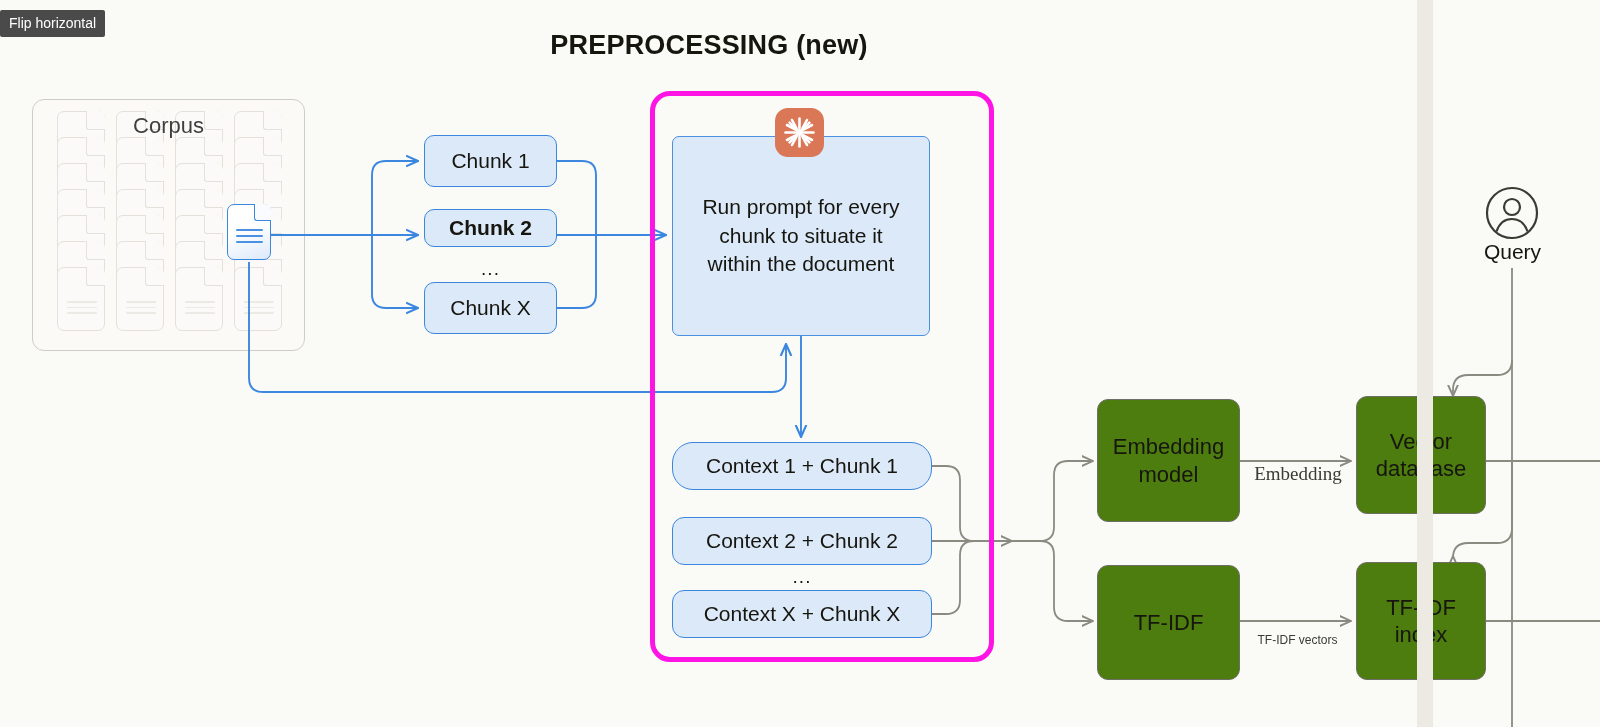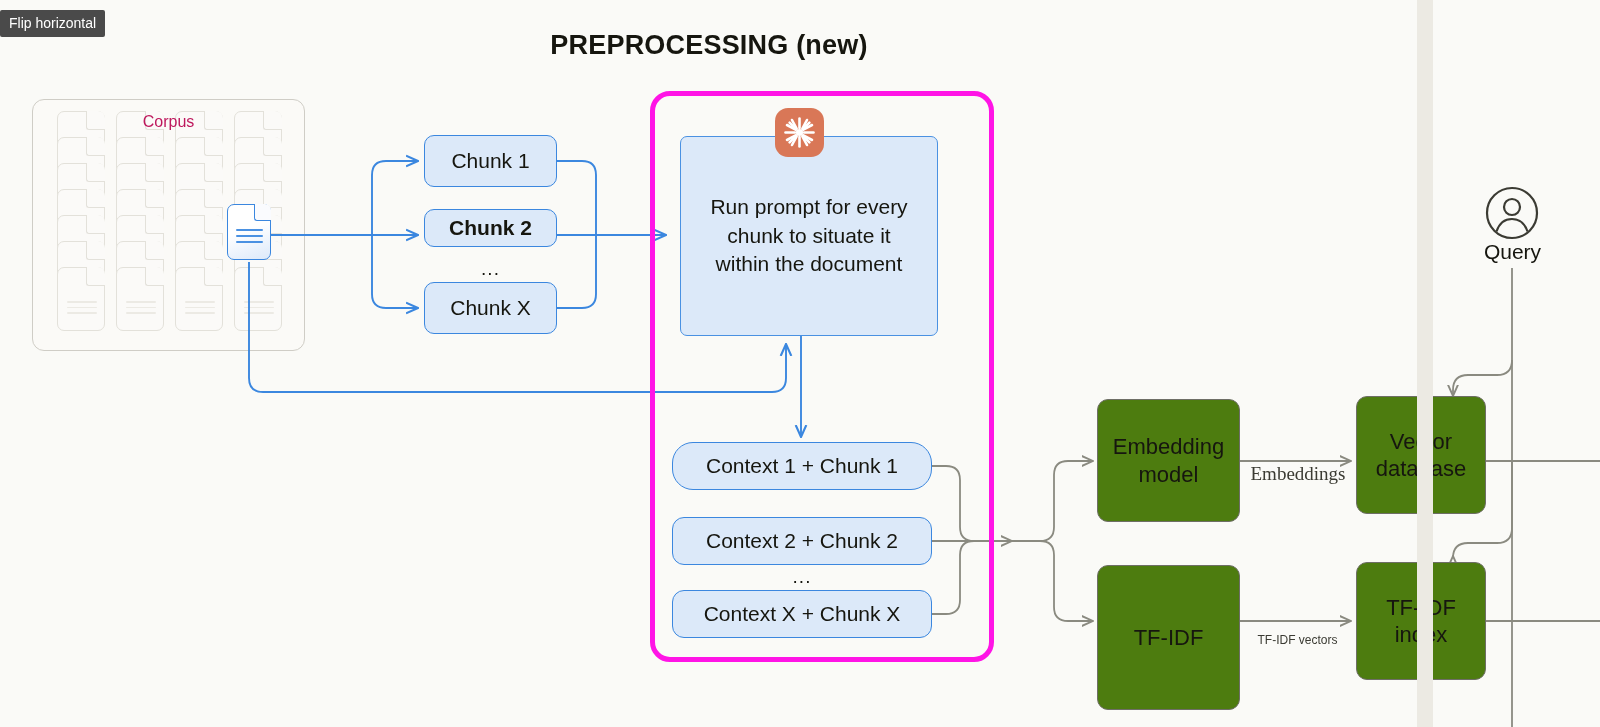--- a/index.html
+++ b/index.html
@@ -38,21 +38,21 @@
   }
 
   
   .corpus-box {
     position: absolute; left: 32px; top: 99px; width: 273px; height: 252px;
     border: 1.6px solid #cfcdc6; border-radius: 12px;
     background: #fbfaf7;
   }
   .corpus-label {
     position: absolute; left: 32px; top: 113px; width: 273px;
-    text-align: center; font-size: 16px; color: #be185d; z-index: 6;
+    text-align: center; font-size: 22px; color: #404040; z-index: 6;
   }
   .doc-grid {
     position: absolute; left: 57px; top: 111px;
     width: 225px; height: 222px;
     display: flex; justify-content: space-between;
   }
   .doc-col { position: relative; width: 48px; height: 222px; }
   .doc-ghost {
     position: absolute; left: 0; width: 48px; height: 64px;
     border: 1.4px solid #e3e1da; border-radius: 7px;
@@ -109,21 +109,20 @@
     border: 1.7px solid #3b87df;
     border-radius: 12px;
     font-size: 21px;
   }
   .promptbox {
     background: #dce9f9;
     border: 1.6px solid #4a91e2;
     border-radius: 7px;
     font-size: 21px; line-height: 1.35;
     padding: 10px 27px;
-    margin-left: 8px;
   }
   .gray-node {
     background: #4d7c0f;
     border: 1.7px solid #6e6e66;
     border-radius: 11px;
     font-size: 22px; line-height: 1.25;
   }
 
   .ellipsis {
     position: absolute; font-size: 19px; color: #16160f;
@@ -365,31 +364,31 @@
   </div>
   <div class="ellipsis" style="left:672px; top:566px; width:260px;">...</div>
   <div class="node ctx" style="left:672px; top:590px; width:260px; height:48px;">
     <span>Context X + Chunk X</span>
   </div>
 
 
   <div class="node gray-node" style="left:1097px; top:399px; width:143px; height:123px;">
     <span>Embedding model</span>
   </div>
-  <div class="node gray-node" style="left:1097px; top:565px; width:143px; height:145px;">
+  <div class="node gray-node" style="left:1097px; top:565px; width:143px; height:115px;">
     <span>TF-IDF</span>
   </div>
   <div class="node gray-node" style="left:1356px; top:396px; width:130px; height:118px;">
     <span>Vector database</span>
   </div>
   <div class="node gray-node" style="left:1356px; top:562px; width:130px; height:118px;">
     <span>TF-IDF index</span>
   </div>
 
-  <div class="edge-label lbl-embeddings">Embeddings</div>
+  <div class="edge-label lbl-embeddings">Embedding</div>
   <div class="edge-label lbl-tfidf">TF-IDF vectors</div>
 
   <div class="query-avatar">
     <svg viewBox="0 0 54 54" aria-hidden="true">
       <circle cx="27" cy="27" r="25" fill="none" stroke="#3b3b33" stroke-width="2.2"></circle>
       <circle cx="27" cy="21" r="8" fill="none" stroke="#3b3b33" stroke-width="2.2"></circle>
       <path d="M11.5,45.5 C14.5,36.5 21,33 27,33 C33,33 39.5,36.5 42.5,45.5" fill="none" stroke="#3b3b33" stroke-width="2.2"></path>
     </svg>
   </div>
   <div class="query-label">Query</div>

